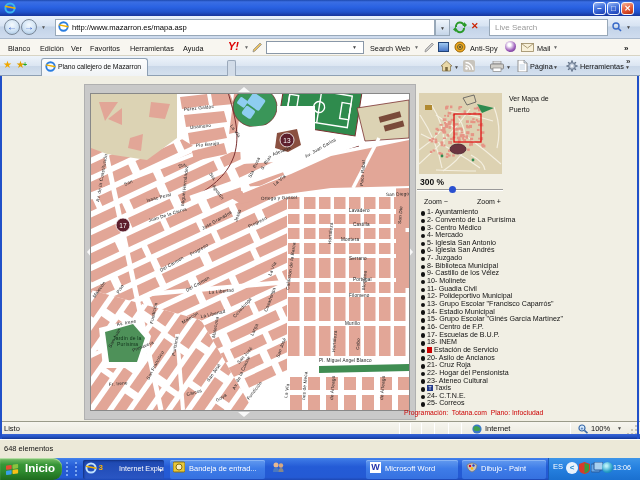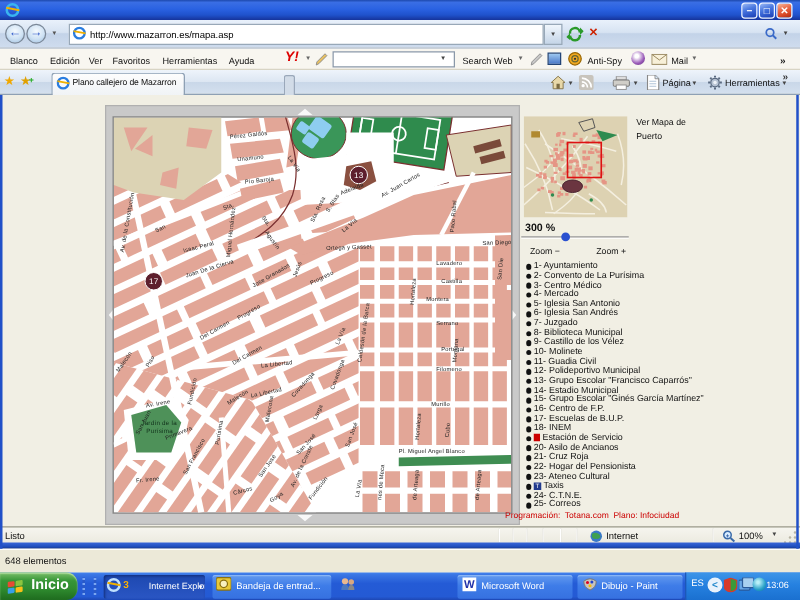--- a/index.html
+++ b/index.html
@@ -70,20 +70,21 @@
       <path d="M1 4.2 L11.4 6.2" stroke="#f0b000" stroke-width="1.6"></path>
     </svg>
  <div id="adrop">▼</div>
  <svg style="position:absolute;left:453px;top:4px" width="14" height="14" viewBox="0 0 14 14">
       <path d="M3 7 A4 4 0 0 1 11 6" fill="none" stroke="#2a9a2a" stroke-width="2"></path>
       <polygon points="11,2 11,8 14,5" fill="#2a9a2a"></polygon>
       <path d="M11 8 A4 4 0 0 1 3 8.5" fill="none" stroke="#2a9a2a" stroke-width="2"></path>
       <polygon points="3,12 3,6.5 0,9.5" fill="#2a9a2a"></polygon>
     </svg>
  <span style="position:absolute;left:471px;top:5px;font-size:9px;color:#cc2200;font-weight:bold">✕</span>
+ <div id="lsearch">Live Search</div>
  <svg style="position:absolute;left:612px;top:6px" width="10" height="10">
       <circle cx="4" cy="4" r="3" fill="none" stroke="#3a6ac8" stroke-width="1.4"></circle>
       <line x1="6.2" y1="6.2" x2="9" y2="9" stroke="#3a6ac8" stroke-width="1.6"></line>
     </svg>
  <span style="position:absolute;left:626px;top:8px;font-size:5px;color:#444">▼</span>
 </div>
 
 <div class="abs" id="menurow">
  <span class="mi" style="left:8px">Blanco</span>
  <span class="mi" style="left:40px">Edición</span>

